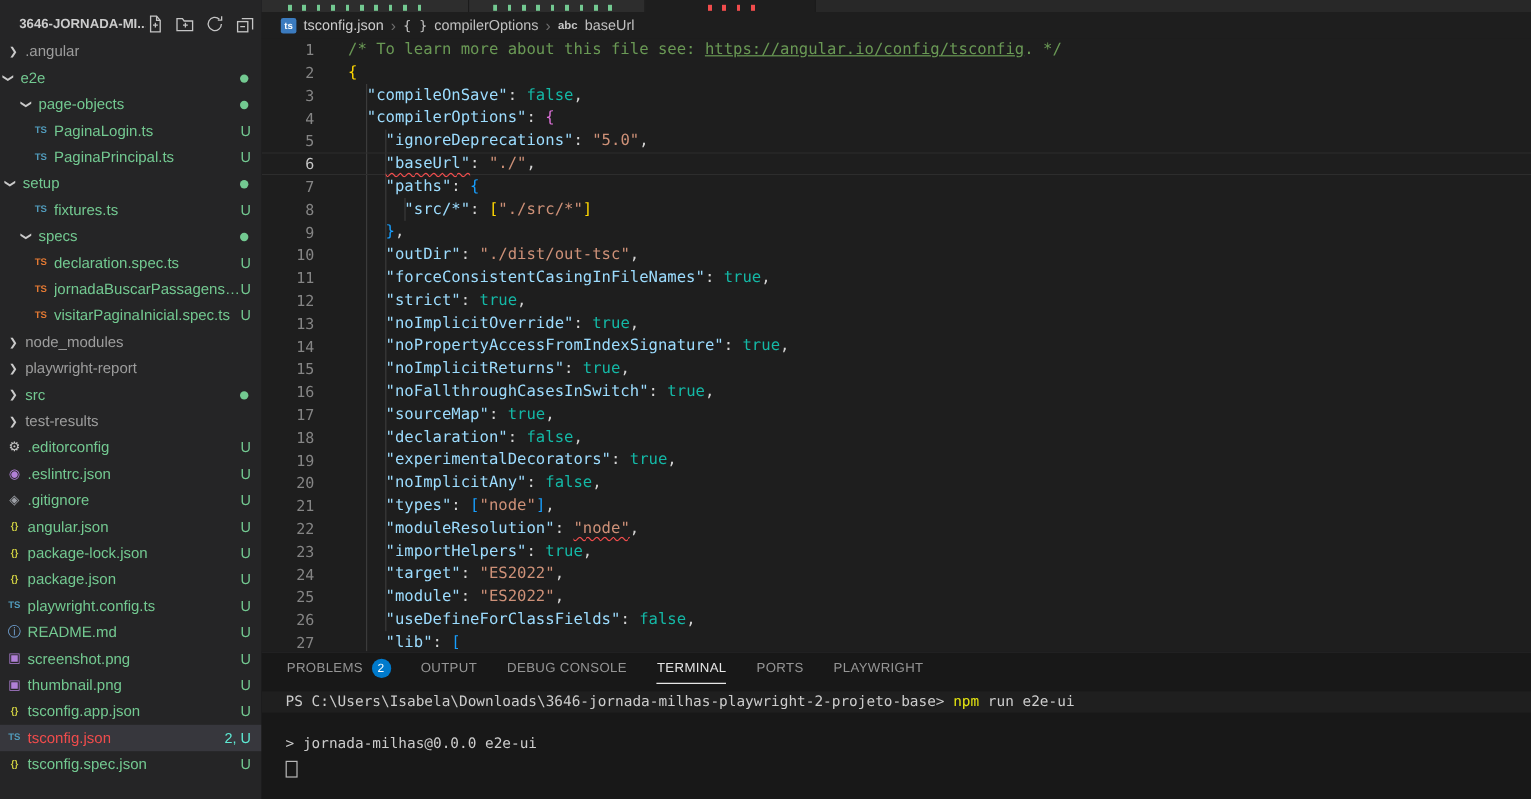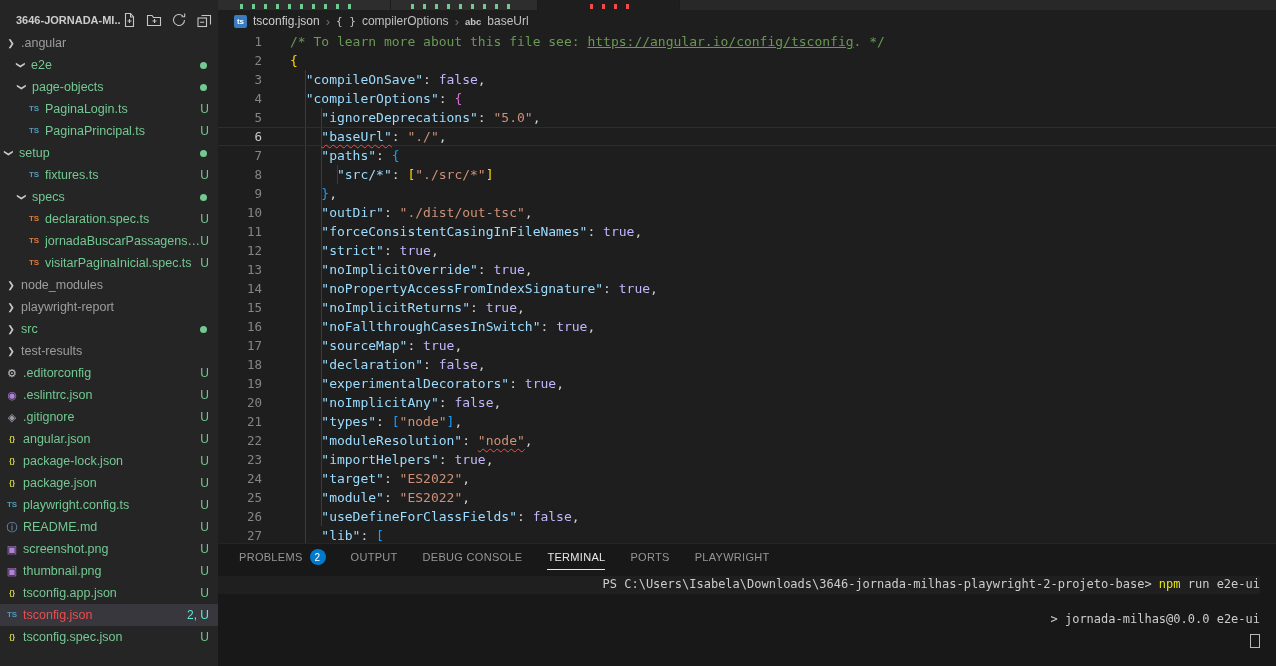--- a/index.html
+++ b/index.html
@@ -40,33 +40,33 @@
 
   .editor{position:relative;height:511px;overflow:hidden;background:#1e1e1e;
           font-family:"DejaVu Sans Mono","Liberation Mono",monospace;font-size:13px;}
   .guide{position:absolute;width:1px;background:#3b3b3b;z-index:0;}
   .cline{position:relative;height:19px;line-height:19px;display:flex;z-index:1;}
   .cline.cur{box-shadow:inset 0 1px 0 #2d2d2d, inset 0 -1px 0 #2d2d2d;}
   .lnum{width:44px;flex:none;text-align:right;color:#858585;font-size:12.5px;}
   .lnum.curn{color:#c6c6c6;}
   .lcode{white-space:pre;padding-left:28px;}
   .cm{color:#6A9955;} .lk{text-decoration:underline;}
-  .k{color:#9CDCFE;} .p{color:#d4d4d4;} .s{color:#CE9178;} .bool{color:#c4b5fd;}
+  .k{color:#9CDCFE;} .p{color:#d4d4d4;} .s{color:#CE9178;} .bool{color:#14b8a6;}
   .b1{color:#FFD700;} .b2{color:#DA70D6;} .b3{color:#179FFF;} .ws{color:#d4d4d4;}
   .sq{text-decoration-line:underline;text-decoration-style:wavy;text-decoration-color:#F14C4C;
       text-decoration-thickness:1px;text-underline-offset:3px;}
 
   
   .panel{position:absolute;left:0;right:0;top:543px;height:123px;background:#181818;border-top:1px solid #252526;box-sizing:border-box;}
   .panel-tabs{height:26px;display:flex;align-items:center;gap:25px;padding-left:21px;font-size:11px;color:#969696;}
   .ptab{height:26px;display:flex;align-items:center;letter-spacing:.3px;}
   .ptab.active{color:#e7e7e7;box-shadow:inset 0 -1px 0 #e7e7e7;justify-content:flex-end;}
   .pbadge{margin-left:7px;min-width:16px;height:16px;border-radius:50%;background:#007ACC;color:#ffffff;
           font-size:10px;display:flex;align-items:center;justify-content:center;}
-  .terminal{padding:6px 16px 0 20px;font-family:"DejaVu Sans Mono","Liberation Mono",monospace;font-size:12px;line-height:17.5px;color:#cccccc;text-align:right;}
+  .terminal{padding:6px 0 0 20px;font-family:"DejaVu Sans Mono","Liberation Mono",monospace;font-size:12px;line-height:17.5px;color:#cccccc;}
   .tline{white-space:pre;height:17.5px;}
   .thl{background:#1f1f1f;margin:0 0 0 -20px;padding-left:20px;}
   .tw{color:#cccccc;} .ty{color:#E5E510;}
   .tcurrow{margin-top:5px;height:14px;}
   .tcursor{display:inline-block;width:8px;height:12px;border:1px solid #b9b9b9;}
 </style>
 </head>
 <body>
 
 <div class="app">
@@ -101,21 +101,21 @@
               <path d="M5.5 3.5h9v9"></path>
             </svg>
         </span>
       </span>
     </div>
     <div class="tree" id="tree">
         <div class="trow" style="padding-left: 4px;">
           <span class="chev">❯</span>
           <span class="tlabel gray">.angular</span>
         </div>
-        <div class="trow" style="padding-left: 14px;">
+        <div class="trow" style="padding-left: 0;">
           <span class="chev open">❯</span>
           <span class="tlabel green">e2e</span>
           <span class="dot"></span>
         </div>
         <div class="trow" style="padding-left: 15px;">
           <span class="chev open">❯</span>
           <span class="tlabel green">page-objects</span>
           <span class="dot"></span>
         </div>
         <div class="trow" style="padding-left: 26px;">

